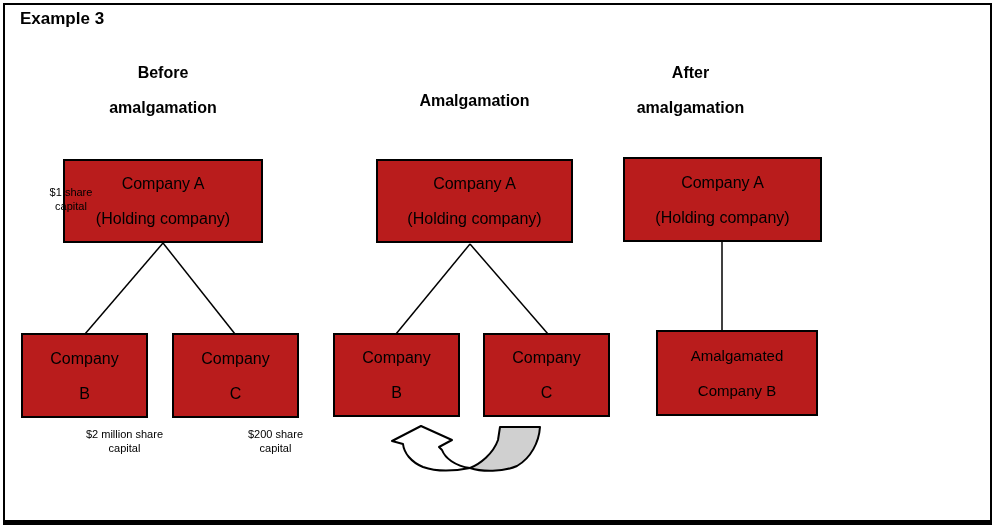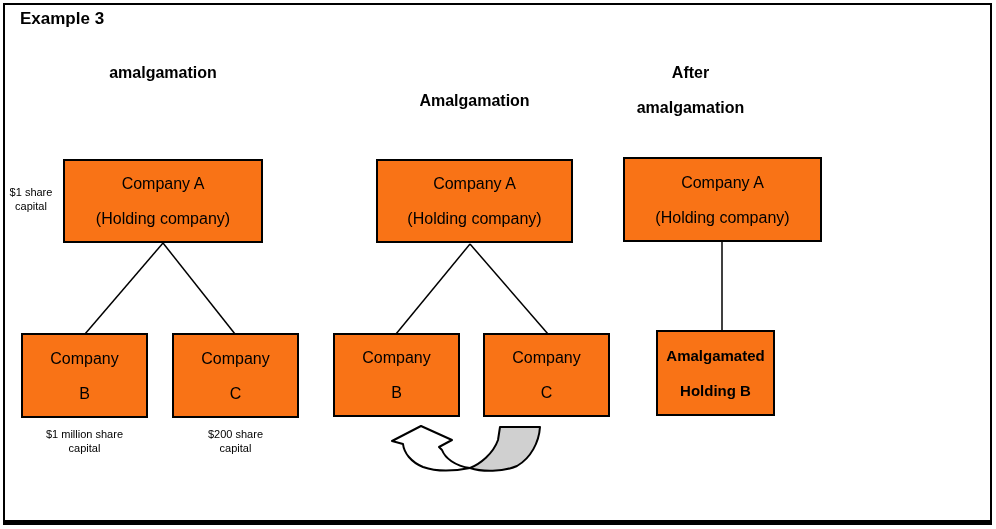--- a/index.html
+++ b/index.html
@@ -27,36 +27,37 @@
   .heading {
     position: absolute;
     text-align: center;
     font-size: 16px;
     font-weight: bold;
     line-height: 35px;
   }
   .cbox {
     position: absolute;
     border: 2px solid #000;
-    background: #f97316;
+    background: #b91c1c;
     display: flex;
     flex-direction: column;
     justify-content: center;
     align-items: center;
     text-align: center;
     font-size: 16px;
     line-height: 35px;
     box-sizing: border-box;
   }
   .cbox.small-text { font-size: 15px; }
   .caption {
     position: absolute;
     text-align: center;
     font-size: 11px;
     line-height: 14px;
+    padding-left: 40px;
   }
   svg.overlay {
     position: absolute;
     left: 0; top: 0;
     width: 996px; height: 529px;
     pointer-events: none;
   }
 </style>
 </head>
 <body>
@@ -87,20 +88,21 @@
              L 392 441
              L 403 444
              C 404 453, 411 462, 423 467
              C 437 472, 455 471, 470 468
              C 455 466, 445 458, 442 450
              L 439 447
              L 452 440 Z" stroke="#000" stroke-width="2" stroke-linejoin="round" fill="#ffffff"></path>
   </svg>
 
   <div class="heading" style="left:63px; top:55px; width:200px;">
+    <div>Before</div>
     <div>amalgamation</div>
   </div>
 
   <div class="cbox" style="left:63px; top:159px; width:200px; height:84px;">
     <div>Company A</div>
     <div>(Holding company)</div>
   </div>
 
   <div class="caption" style="left:0px; top:185px; width:62px;">
     <div>$1 share</div>
@@ -111,21 +113,21 @@
     <div>Company</div>
     <div>B</div>
   </div>
 
   <div class="cbox" style="left:172px; top:333px; width:127px; height:85px;">
     <div>Company</div>
     <div>C</div>
   </div>
 
   <div class="caption" style="left:21px; top:427px; width:127px;">
-    <div>$1 million share</div>
+    <div>$2 million share</div>
     <div>capital</div>
   </div>
 
   <div class="caption" style="left:172px; top:427px; width:127px;">
     <div>$200 share</div>
     <div>capital</div>
   </div>
 
   <div class="heading" style="left:376px; top:83px; width:197px;">
     <div>Amalgamation</div>
@@ -149,19 +151,19 @@
   <div class="heading" style="left:591px; top:55px; width:199px;">
     <div>After</div>
     <div>amalgamation</div>
   </div>
 
   <div class="cbox" style="left:623px; top:157px; width:199px; height:85px;">
     <div>Company A</div>
     <div>(Holding company)</div>
   </div>
 
-  <div class="cbox small-text" style="left:656px; top:330px; width:119px; height:86px;font-weight:bold;">
+  <div class="cbox small-text" style="left:656px; top:330px; width:162px; height:86px;">
     <div>Amalgamated</div>
-    <div>Holding B</div>
+    <div>Company B</div>
   </div>
 
 
 </div>
 
 </body></html>

